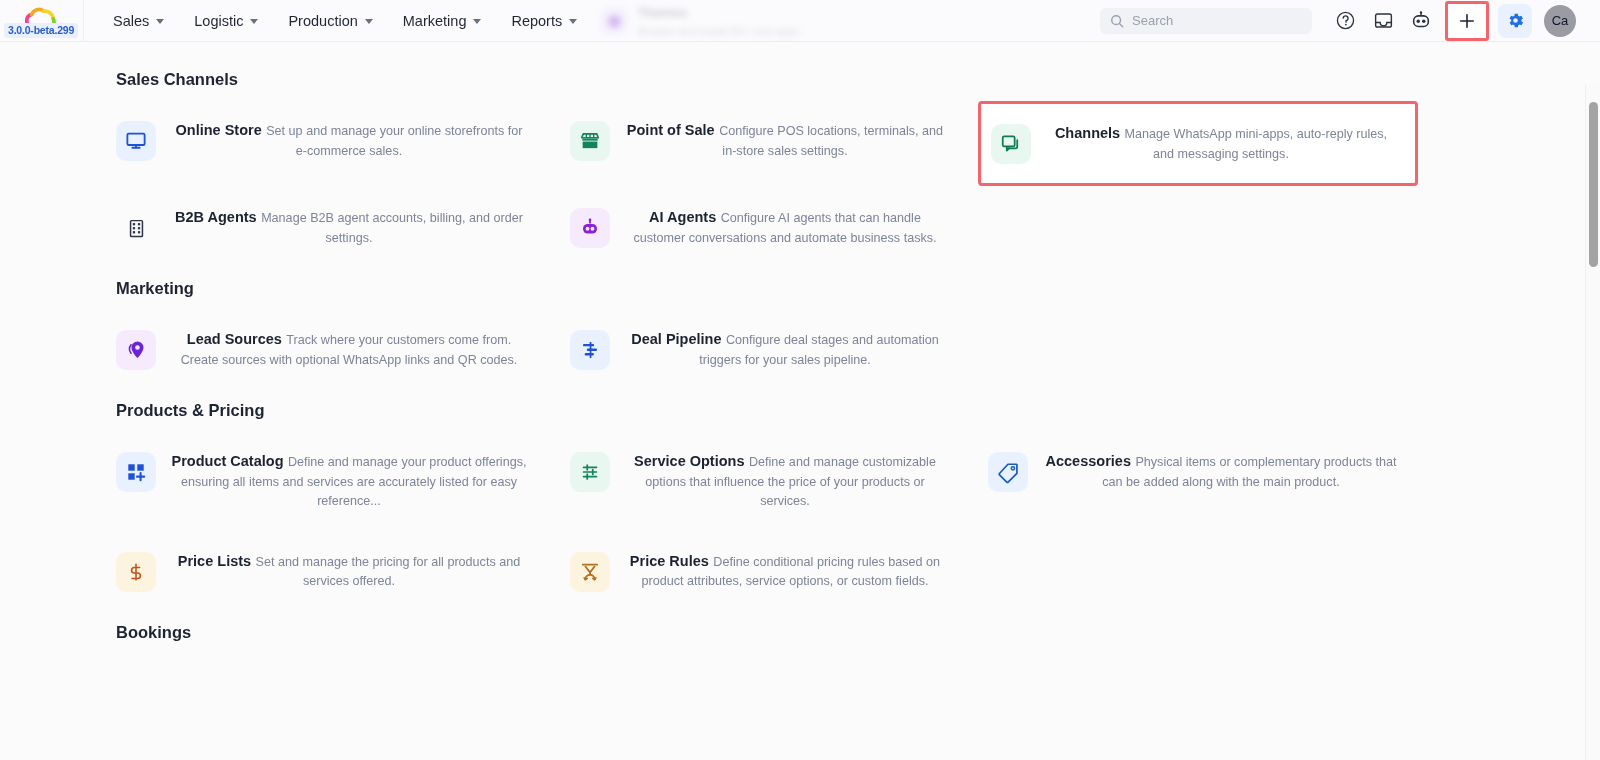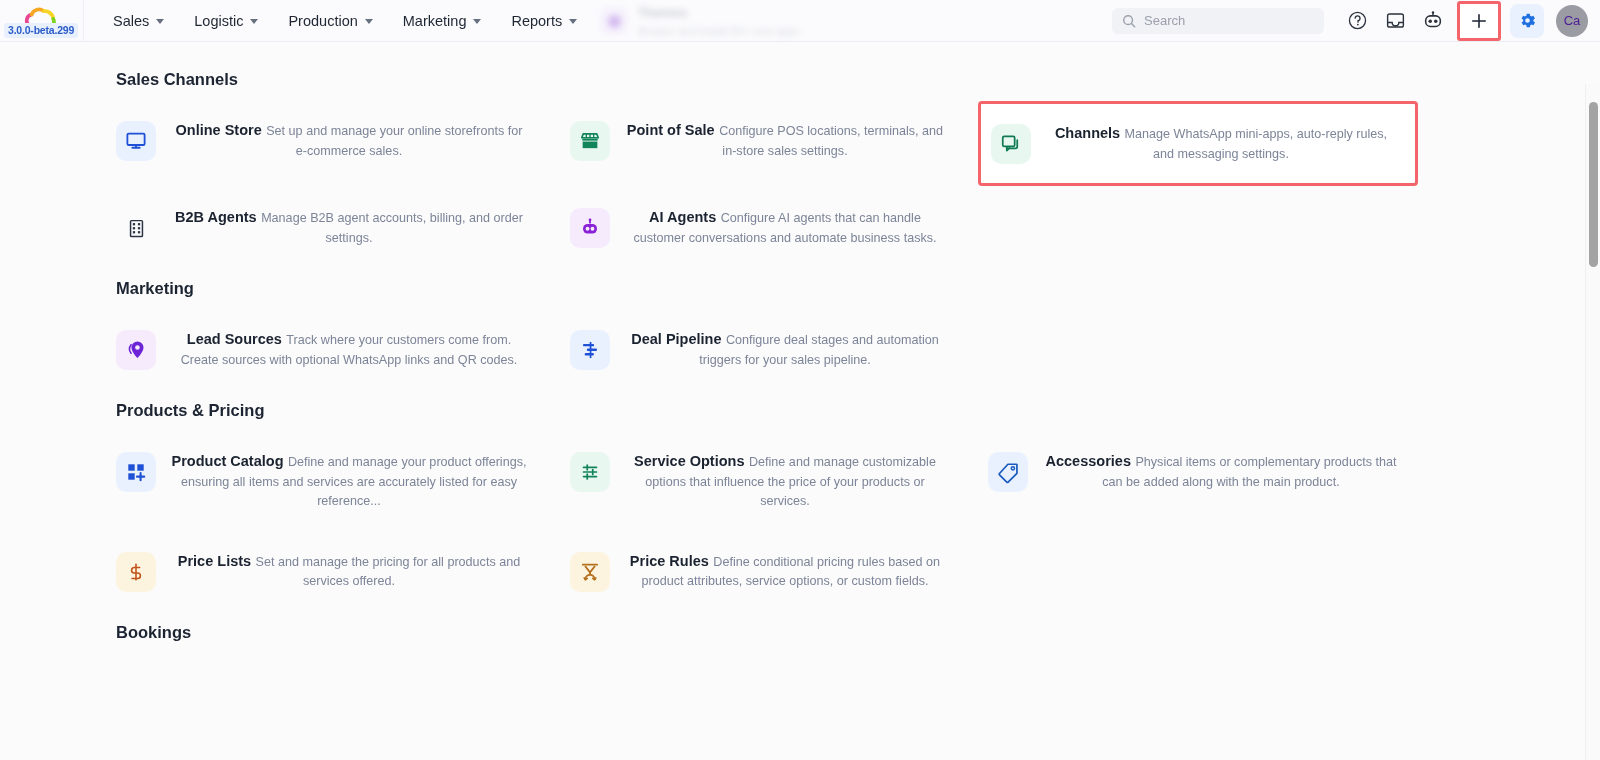--- a/index.html
+++ b/index.html
@@ -71,21 +71,21 @@
   .ghost-ico { width: 28px; height: 28px; border-radius: 8px; background: #efe6fb; flex:none;
                display:flex; align-items:center; justify-content:center;}
   .ghost-dot { width: 13px; height: 13px; border-radius: 50%; background: #a46de0; }
   .ghost-txt { display: flex; flex-direction: column; gap: 5px; }
   .ghost-t1 { font-size: 13px; color: #8f93a0; font-weight: 600; }
   .ghost-t2 { font-size: 11px; color: #aeb2bd; }
 
   .topbar-right {
     margin-left: auto;
     display: flex; align-items: center; gap: 4px;
-    padding-right: 12px; height: 42px;
+    padding-right: 24px; height: 42px;
   }
   .search-box {
     width: 212px; height: 26px;
     background: #f1f2f6;
     border-radius: 6px;
     display: flex; align-items: center; gap: 8px;
     padding: 0 10px;
     margin-right: 12px;
   }
   .search-ph { font-size: 13px; color: #9aa0ac; }
@@ -98,21 +98,21 @@
   .plus-wrap {
     width: 44px; height: 40px;
     border: 3px solid #f4646b;
     border-radius: 3px;
     display: flex; align-items: center; justify-content: center;
     margin: 0 5px 0 3px;
     background: #ffffff;
   }
   .avatar {
     width: 32px; height: 32px; border-radius: 50%;
-    background: #9b9ba3; color: #4c1d95;
+    background: #9b9ba3; color: #0f172a;
     font-size: 13px;
     display: flex; align-items: center; justify-content: center;
     margin-left: 8px; cursor: pointer;
     flex: none;
   }
 
   
   .page {
     position: relative;
     height: 718px;

